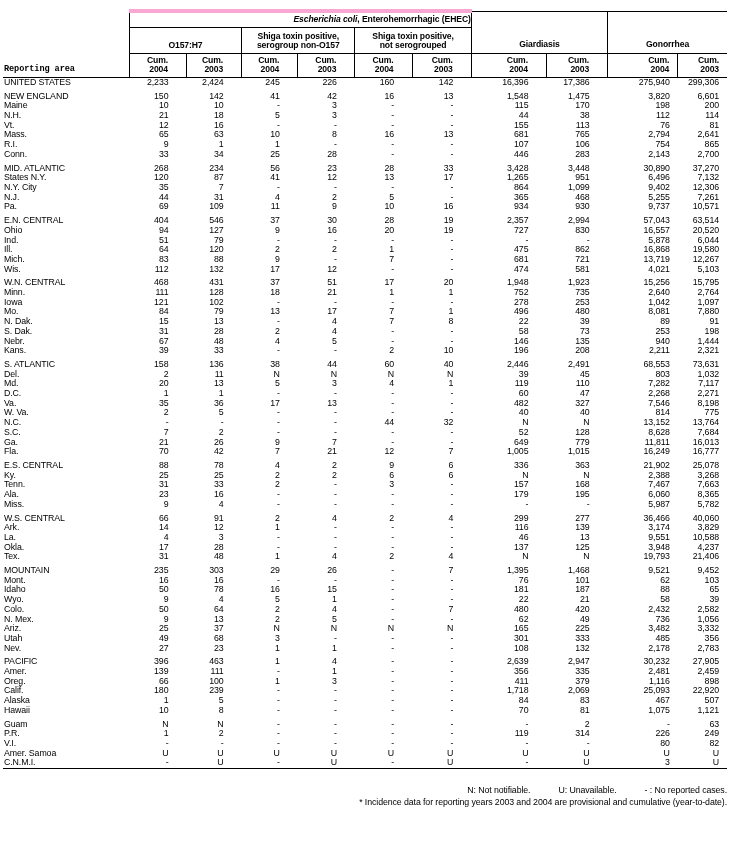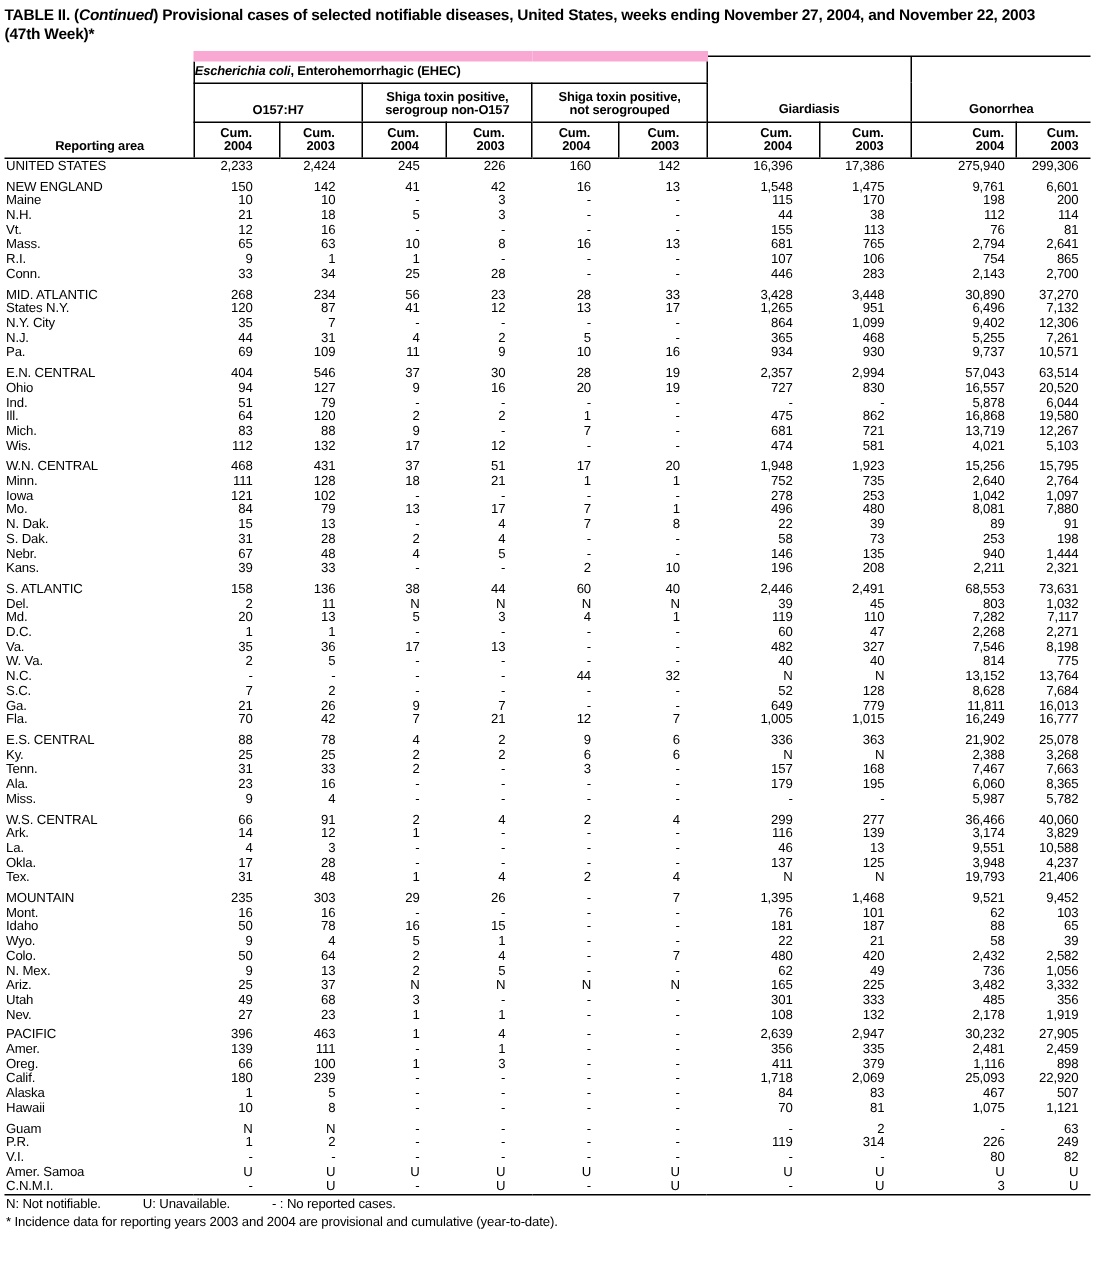--- a/index.html
+++ b/index.html
@@ -28,28 +28,29 @@
   }
 
   thead th {
     font-weight: bold;
     font-size: 8.6px;
     line-height: 9.6px;
     padding: 15px;
     letter-spacing: -0.1px;
   }
   .area-th {
-    text-align: center;
+    text-align: left;
     vertical-align: bottom;
     padding: 0 0 2px 1px;
     border-bottom: 1.5px solid #000;
+    font-family: Liberation Mono, monospace;
   }
   .ehec-th {
-    text-align: left;
-    border-top: 7px solid #f9a8d4;
+    text-align: right;
+    border-top: 4px solid #f9a8d4;
     border-left: 1px solid #000;
     border-bottom: 1px solid #000;
     padding: 2px 0;
     margin-top: 30px;
   }
   .giard-th, .gono-th {
     text-align: center;
     vertical-align: bottom;
     border-top: 1px solid #000;
     border-left: 1px solid #000;
@@ -78,34 +79,34 @@
     padding: 0;
     letter-spacing: -0.1px;
     white-space: nowrap;
   }
   tbody td.area { text-align: left; padding-left: 1px; }
   tbody td.num  { text-align: right; padding-right: 18px; }
   tbody td.num.tight { padding-right: 8px; }
   tbody tr.gap td { height: 4px; line-height: 4px; font-size: 2px; }
 
   .footnotes {
-    margin-top: 0;
+    margin-top: 16px;
     font-size: 8.8px;
     line-height: 11.5px;
     letter-spacing: -0.1px;
     padding-left: 1px;
+    text-align: right;
   }
   .footnotes .seg { margin-right: 28px; }
 </style>
 </head>
 <body>
 
 <div class="page">
 
-  <div class="title"><span>TABLE II. (</span><i>Continued</i><span>) Provisional cases of selected notifiable diseases, United States, weeks ending November 27, 2004, and November 22, 2003</span><br><span>(47th Week)*</span></div>
 
   <table>
     <colgroup>
       <col style="width:126px">
         <col style="width:57px">
         <col style="width:55px">
       <col style="width:56px">
         <col style="width:57px">
         <col style="width:57px">
       <col style="width:59px">
@@ -195,21 +196,21 @@
         <tr>
           <td class="area">NEW ENGLAND</td>
           <td class="num">150</td>
           <td class="num">142</td>
           <td class="num">41</td>
           <td class="num">42</td>
           <td class="num">16</td>
           <td class="num">13</td>
           <td class="num">1,548</td>
           <td class="num">1,475</td>
-          <td class="num tight">9,761</td>
+          <td class="num tight">3,820</td>
           <td class="num tight">6,601</td>
         </tr>
         <tr>
           <td class="area">Maine</td>
           <td class="num">10</td>
           <td class="num">10</td>
           <td class="num">-</td>
           <td class="num">3</td>
           <td class="num">-</td>
           <td class="num">-</td>
@@ -919,21 +920,21 @@
           <td class="area">Nev.</td>
           <td class="num">27</td>
           <td class="num">23</td>
           <td class="num">1</td>
           <td class="num">1</td>
           <td class="num">-</td>
           <td class="num">-</td>
           <td class="num">108</td>
           <td class="num">132</td>
           <td class="num tight">2,178</td>
-          <td class="num tight">1,919</td>
+          <td class="num tight">2,783</td>
         </tr>
         <tr class="gap">
           <td colspan="11"></td>
         </tr>
         <tr>
           <td class="area">PACIFIC</td>
           <td class="num">396</td>
           <td class="num">463</td>
           <td class="num">1</td>
           <td class="num">4</td>

